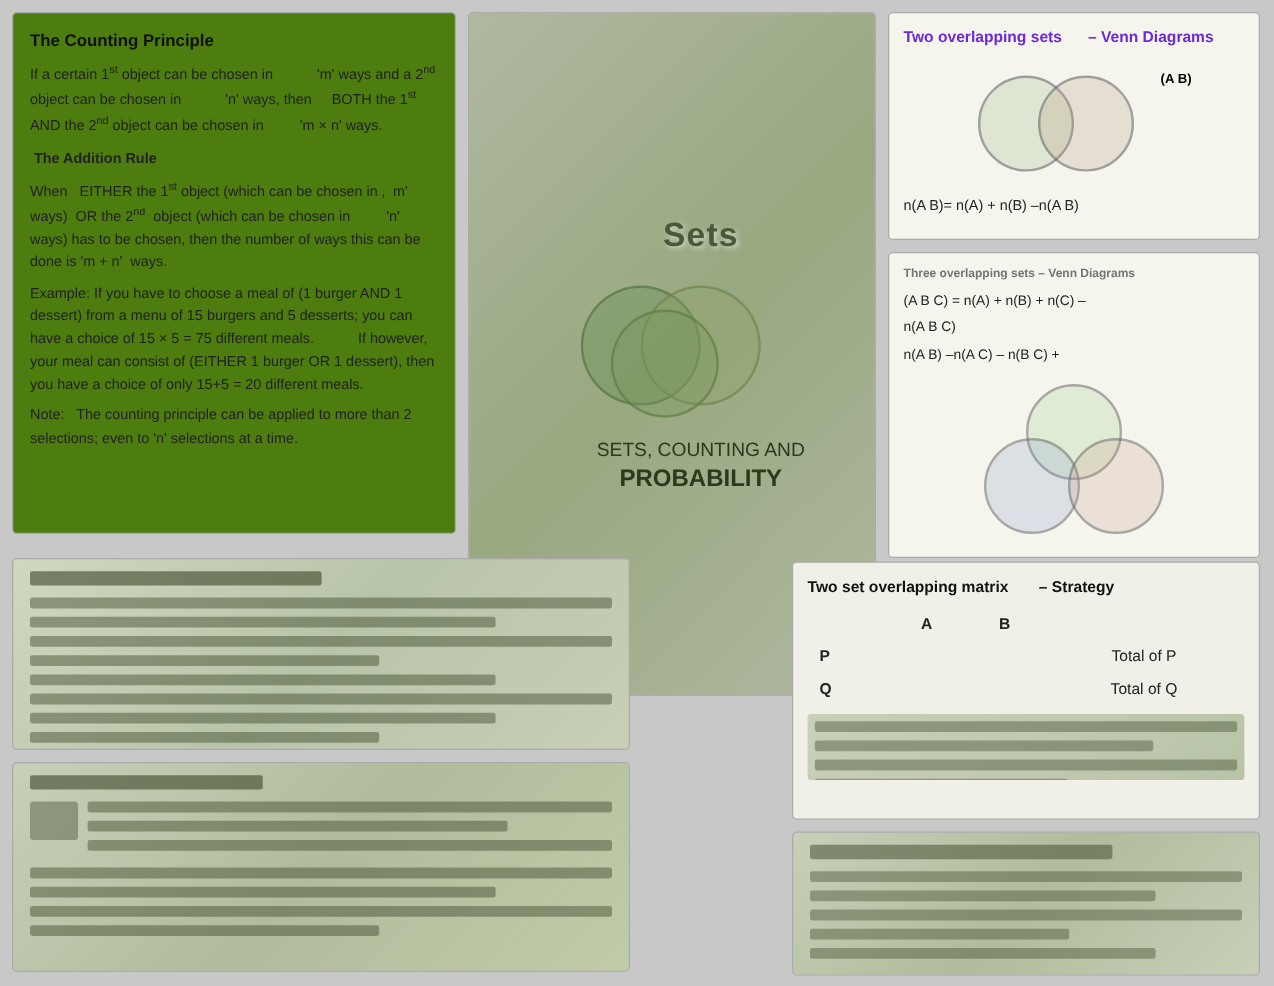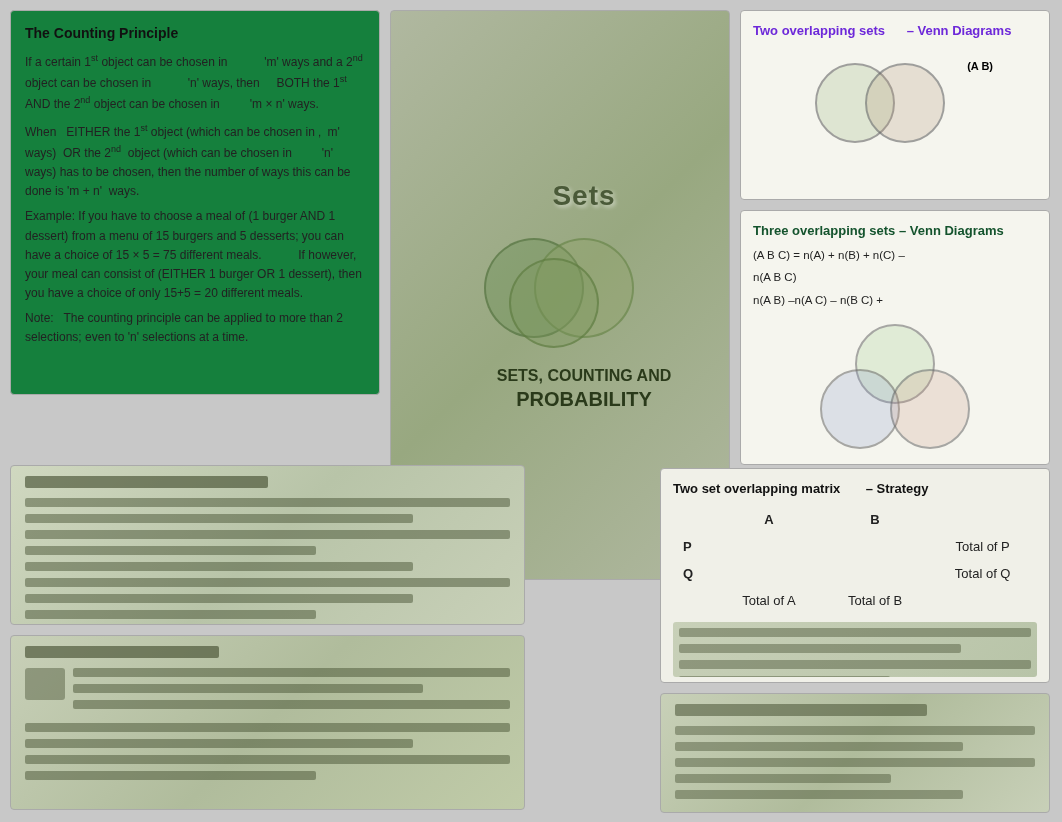--- a/index.html
+++ b/index.html
@@ -19,23 +19,23 @@
       border: 1px solid #aaa;
       border-radius: 4px;
       overflow: hidden;
     }
 
     
     .panel-counting {
       left: 10px;
       top: 10px;
       width: 370px;
-      height: 385px;
+      height: 435px;
       padding: 14px;
-      background: #15803d;
+      background: #4d7c0f;
     }
 
     .panel-counting h2 {
       font-size: 14px;
       font-weight: bold;
       margin-bottom: 10px;
       color: #111;
     }
 
     .panel-counting p {
@@ -120,24 +120,24 @@
     .panel-venn-three {
       left: 740px;
       top: 210px;
       width: 310px;
       height: 255px;
       padding: 12px;
       background: #f5f5ee;
     }
 
     .panel-venn-three h3 {
-      font-size: 13px;
+      font-size: 10px;
       font-weight: bold;
       margin-bottom: 8px;
-      color: #14532d;
+      color: #737373;
     }
 
     .venn-three-diagram {
       position: relative;
       width: 180px;
       height: 140px;
       margin: 0 auto;
     }
 
     .venn3-circle {
@@ -271,20 +271,21 @@
 <body>
 
 <div class="panel panel-counting">
   <h2>The Counting Principle</h2>
   <p>
     If a certain 1<sup>st</sup> object can be chosen in &nbsp;&nbsp;&nbsp;&nbsp;&nbsp;&nbsp;&nbsp;&nbsp;&nbsp;&nbsp;'m'
     ways and a 2<sup>nd</sup> object can be chosen in &nbsp;&nbsp;&nbsp;&nbsp;&nbsp;&nbsp;&nbsp;&nbsp;&nbsp;&nbsp;'n'
     ways, then &nbsp;&nbsp;&nbsp; BOTH the 1<sup>st</sup> AND the 2<sup>nd</sup> object
     can be chosen in &nbsp;&nbsp;&nbsp;&nbsp;&nbsp;&nbsp;&nbsp; 'm × n'  ways.
   </p>
+  <p style="margin-top:8px;font-weight:bold;">&nbsp;The Addition Rule</p>
   <p>
     When &nbsp; EITHER the 1<sup>st</sup> object (which can be
     chosen in ‚&nbsp;&nbsp;m'&nbsp; ways)&nbsp; OR the 2<sup>nd</sup>&nbsp; object (which
     can be chosen in &nbsp;&nbsp;&nbsp;&nbsp;&nbsp;&nbsp;&nbsp; 'n' ways) has to be chosen,
     then the number of ways this can be done is
     'm + n'&nbsp; ways.
   </p>
   <p>
     Example: If you have to choose a meal of (1
     burger AND 1 dessert) from a menu of 15
@@ -303,37 +304,38 @@
 
 <div class="panel panel-center-top">
   <div style="text-align:center; padding:20px;">
     <div style="font-size:28px;font-weight:bold;color:#4a5a38;margin-bottom:16px;letter-spacing:1px;text-shadow:2px 2px 4px rgba(255,255,255,0.5);">Sets</div>
     <div style="width:220px;height:120px;position:relative;margin:0 auto 16px;">
 
       <div style="position:absolute;width:100px;height:100px;border-radius:50%;background:rgba(100,140,80,0.35);border:2px solid rgba(80,110,60,0.6);left:10px;top:10px;"></div>
       <div style="position:absolute;width:100px;height:100px;border-radius:50%;background:rgba(140,160,100,0.35);border:2px solid rgba(100,130,70,0.6);left:60px;top:10px;"></div>
       <div style="position:absolute;width:90px;height:90px;border-radius:50%;background:rgba(120,150,90,0.35);border:2px solid rgba(90,120,60,0.6);left:35px;top:30px;"></div>
     </div>
-    <div style="font-size:16px;font-weight:bold;color:#2a3a1a;line-height:1.5;">SETS, COUNTING AND</div>
+    <div style="font-size:16px;font-weight:normal;color:#2a3a1a;line-height:1.5;">SETS, COUNTING AND</div>
     <div style="font-size:20px;font-weight:bold;color:#2a3a1a;">PROBABILITY</div>
   </div>
 </div>
 
 <div class="panel panel-venn-two">
   <h3>
     <span>Two overlapping sets</span>&nbsp;&nbsp;&nbsp;&nbsp;&nbsp;
     <span>– Venn Diagrams</span>
   </h3>
   <div style="display:flex;align-items:center;gap:8px;">
     <div class="venn-diagram">
       <div class="venn-circle venn-circle-left"></div>
       <div class="venn-circle venn-circle-right"></div>
       <div style="position:absolute;right:2px;top:2px;font-size:11px;font-weight:bold;">(A    B)</div>
     </div>
   </div>
+  <p class="formula">n(A    B)= n(A) + n(B)   –n(A    B)</p>
 </div>
 
 <div class="panel panel-venn-three">
   <h3>
     <span>Three overlapping sets</span>
     <span> – Venn Diagrams</span>
   </h3>
   <p class="formula">(A    B    C) = n(A) + n(B) + n(C)     –</p>
   <p class="formula">n(A    B    C)</p>
   <p class="formula">n(A    B) –n(A    C) – n(B    C) +</p>
@@ -395,26 +397,20 @@
       <td></td>
       <td></td>
       <td>Total of P</td>
     </tr>
     <tr>
       <td class="label-cell">Q</td>
       <td></td>
       <td></td>
       <td>Total of Q</td>
     </tr>
-    <tr>
-      <td></td>
-      <td>Total of A</td>
-      <td>Total of B</td>
-      <td></td>
-    </tr>
   </tbody>
     </table>
   <div class="matrix-blurred">
     <div class="fake-text-line full" style="background:rgba(60,70,40,0.4);"></div>
     <div class="fake-text-line medium" style="background:rgba(60,70,40,0.4);"></div>
     <div class="fake-text-line full" style="background:rgba(60,70,40,0.4);"></div>
     <div class="fake-text-line short" style="background:rgba(60,70,40,0.4);"></div>
   </div>
 </div>
 

